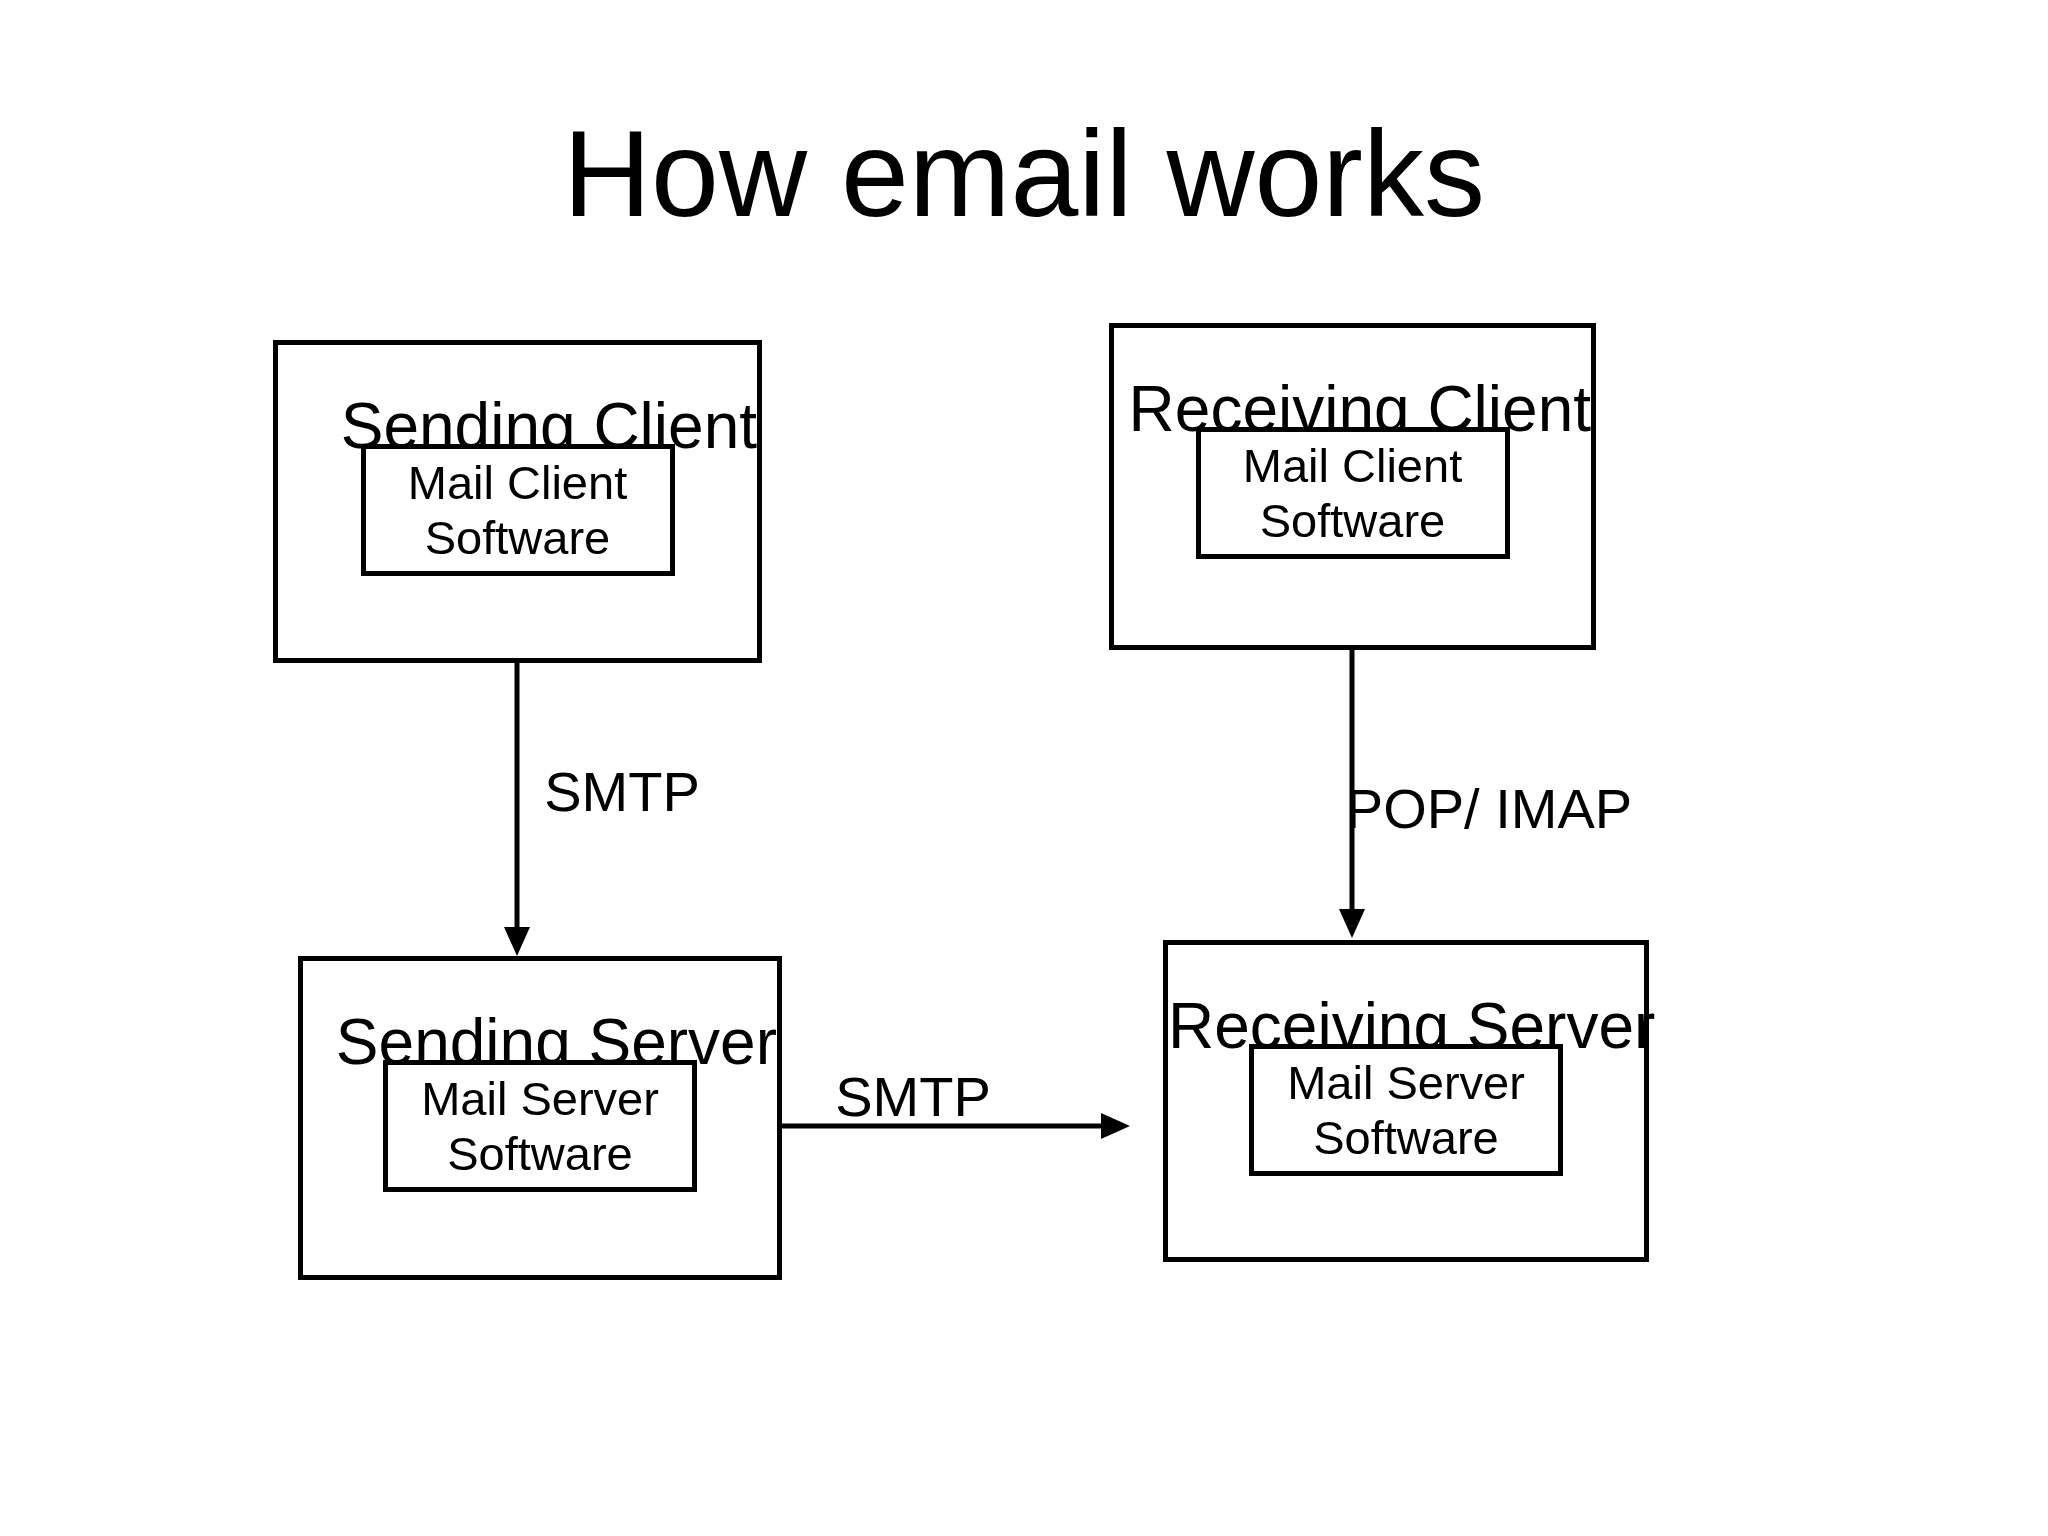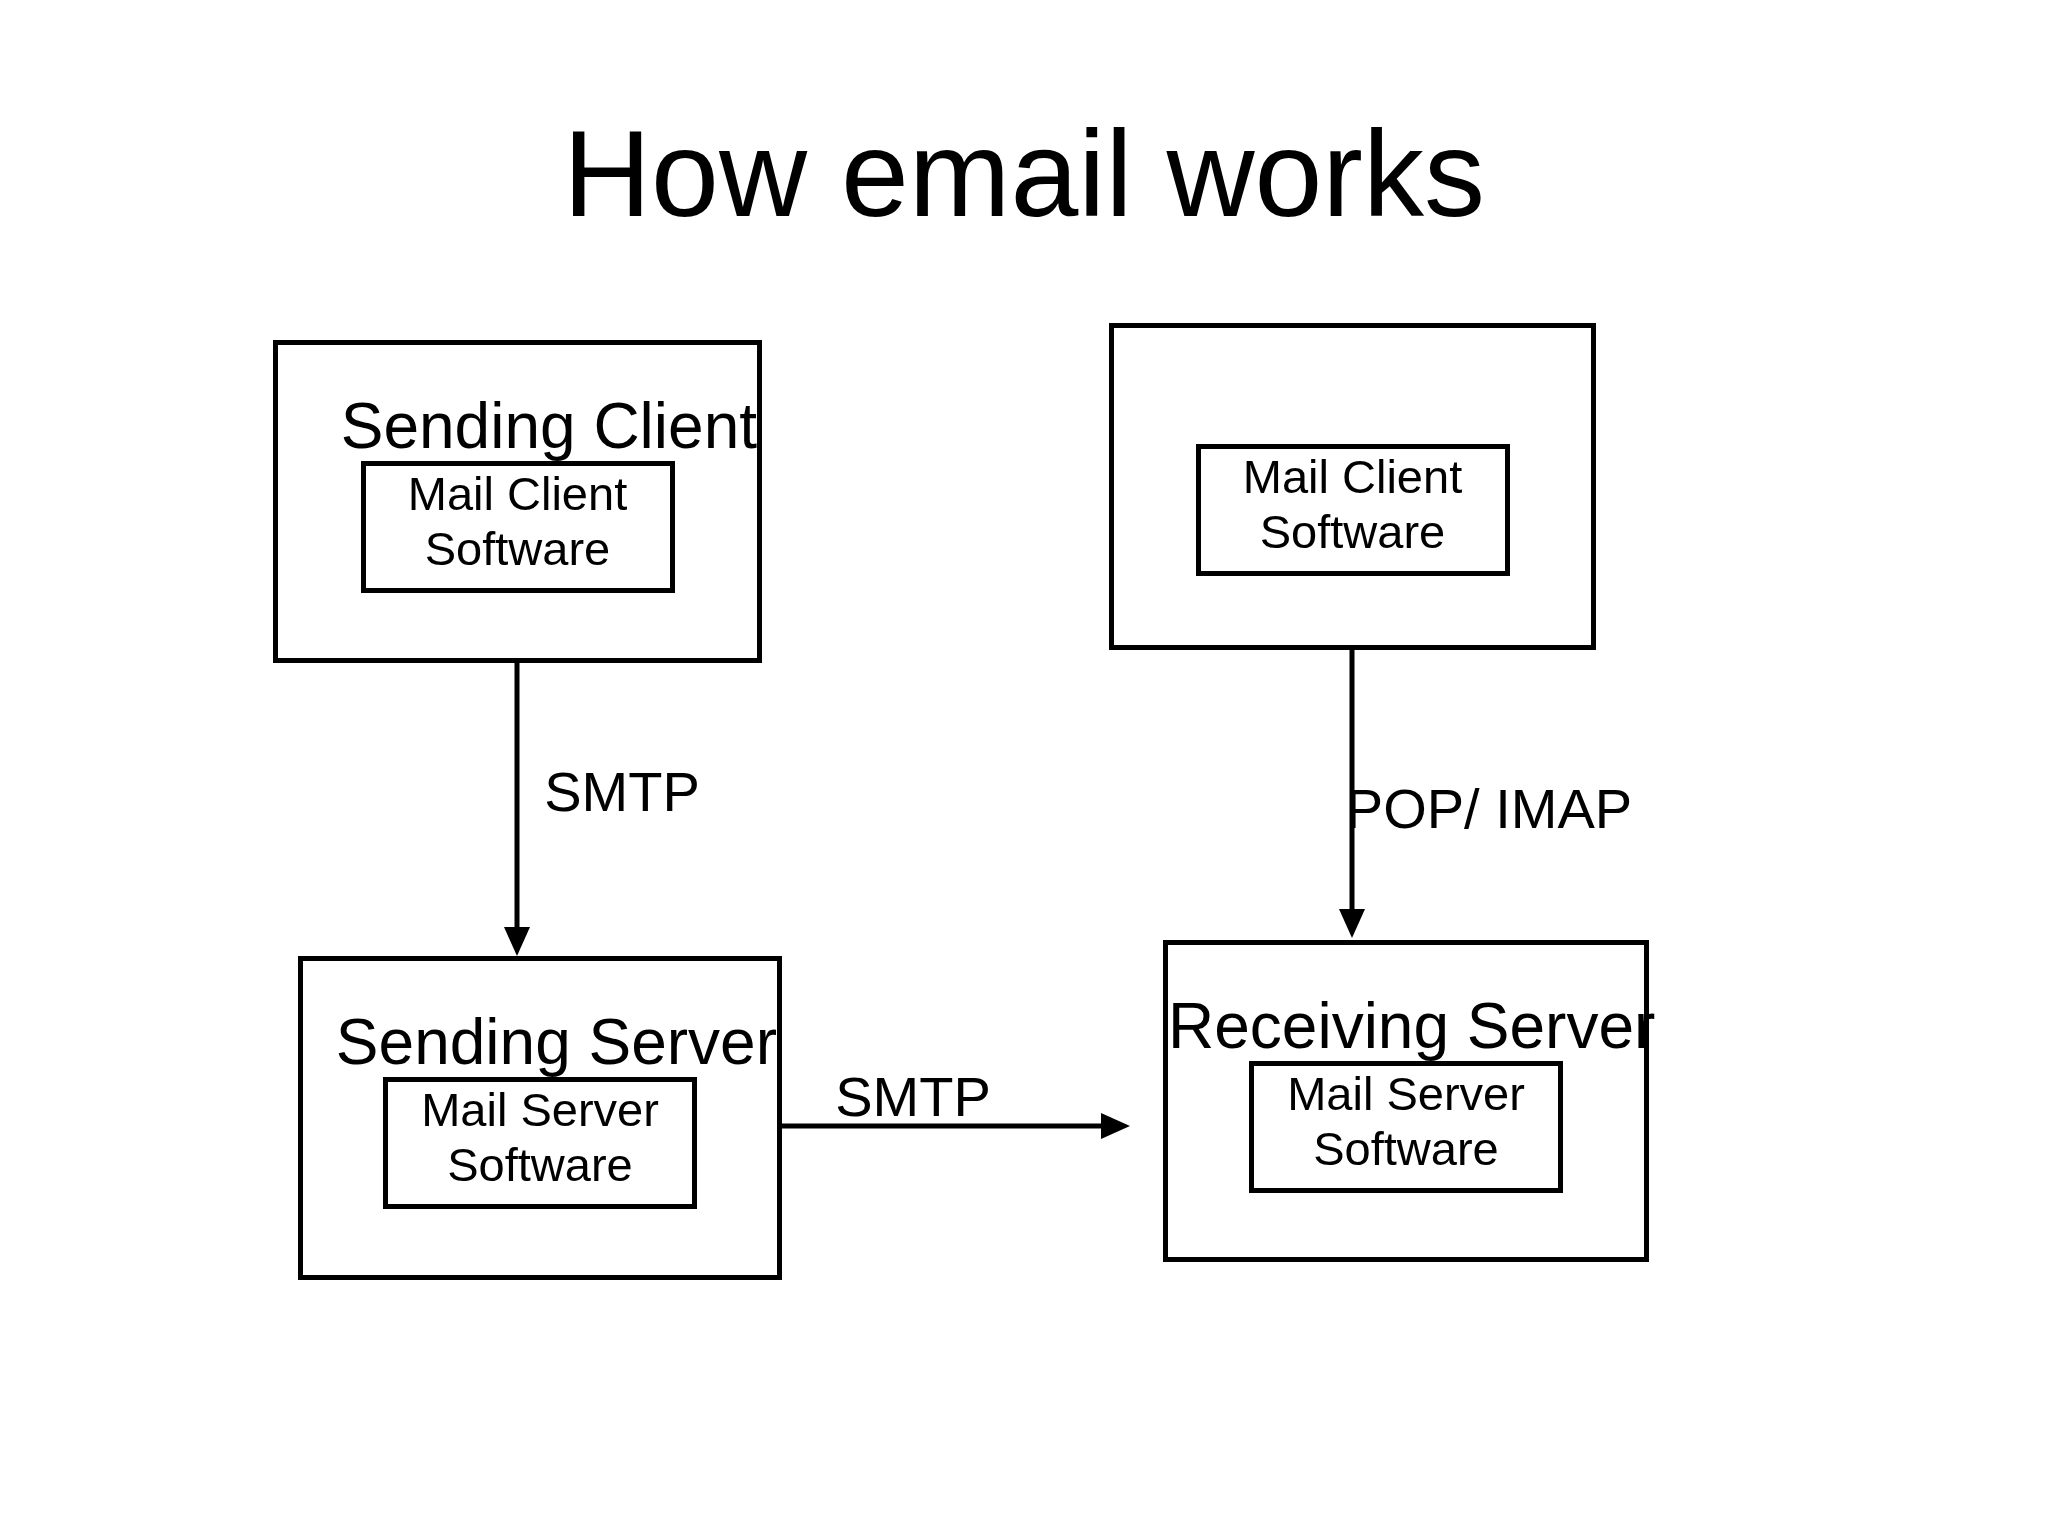--- a/index.html
+++ b/index.html
@@ -56,26 +56,27 @@
     right: 0;
     top: 44px;
     text-align: right;
     font-size: 64px;
     white-space: nowrap;
   }
   .inner-box {
     position: absolute;
     left: 50%;
     transform: translateX(-50%);
-    top: 116px;
+    top: 99px;
     width: 314px;
     height: 132px;
     border: 5px solid var(--line);
     background: var(--background);
     display: flex;
+    align-items: center;
     justify-content: center;
   }
   .inner-label {
     text-align: center;
     font-size: 47px;
     line-height: 1.18;
     width: 260px;
   }
 
   .edge-label {
@@ -108,20 +109,21 @@
   </svg>
 
   <div class="node" style="left:273px; top:340px; width:489px; height:323px;">
     <div class="node-label">Sending Client</div>
     <div class="inner-box">
       <div class="inner-label">Mail Client Software</div>
     </div>
   </div>
 
   <div class="node" style="left:1109px; top:323px; width:487px; height:327px;">
+    <div class="node-label">Receiving Client</div>
     <div class="inner-box">
       <div class="inner-label">Mail Client Software</div>
     </div>
   </div>
 
   <div class="node" style="left:290px; top:956px; width:484px; height:324px;margin-left:8px;">
     <div class="node-label">Sending Server</div>
     <div class="inner-box">
       <div class="inner-label">Mail Server Software</div>
     </div>

